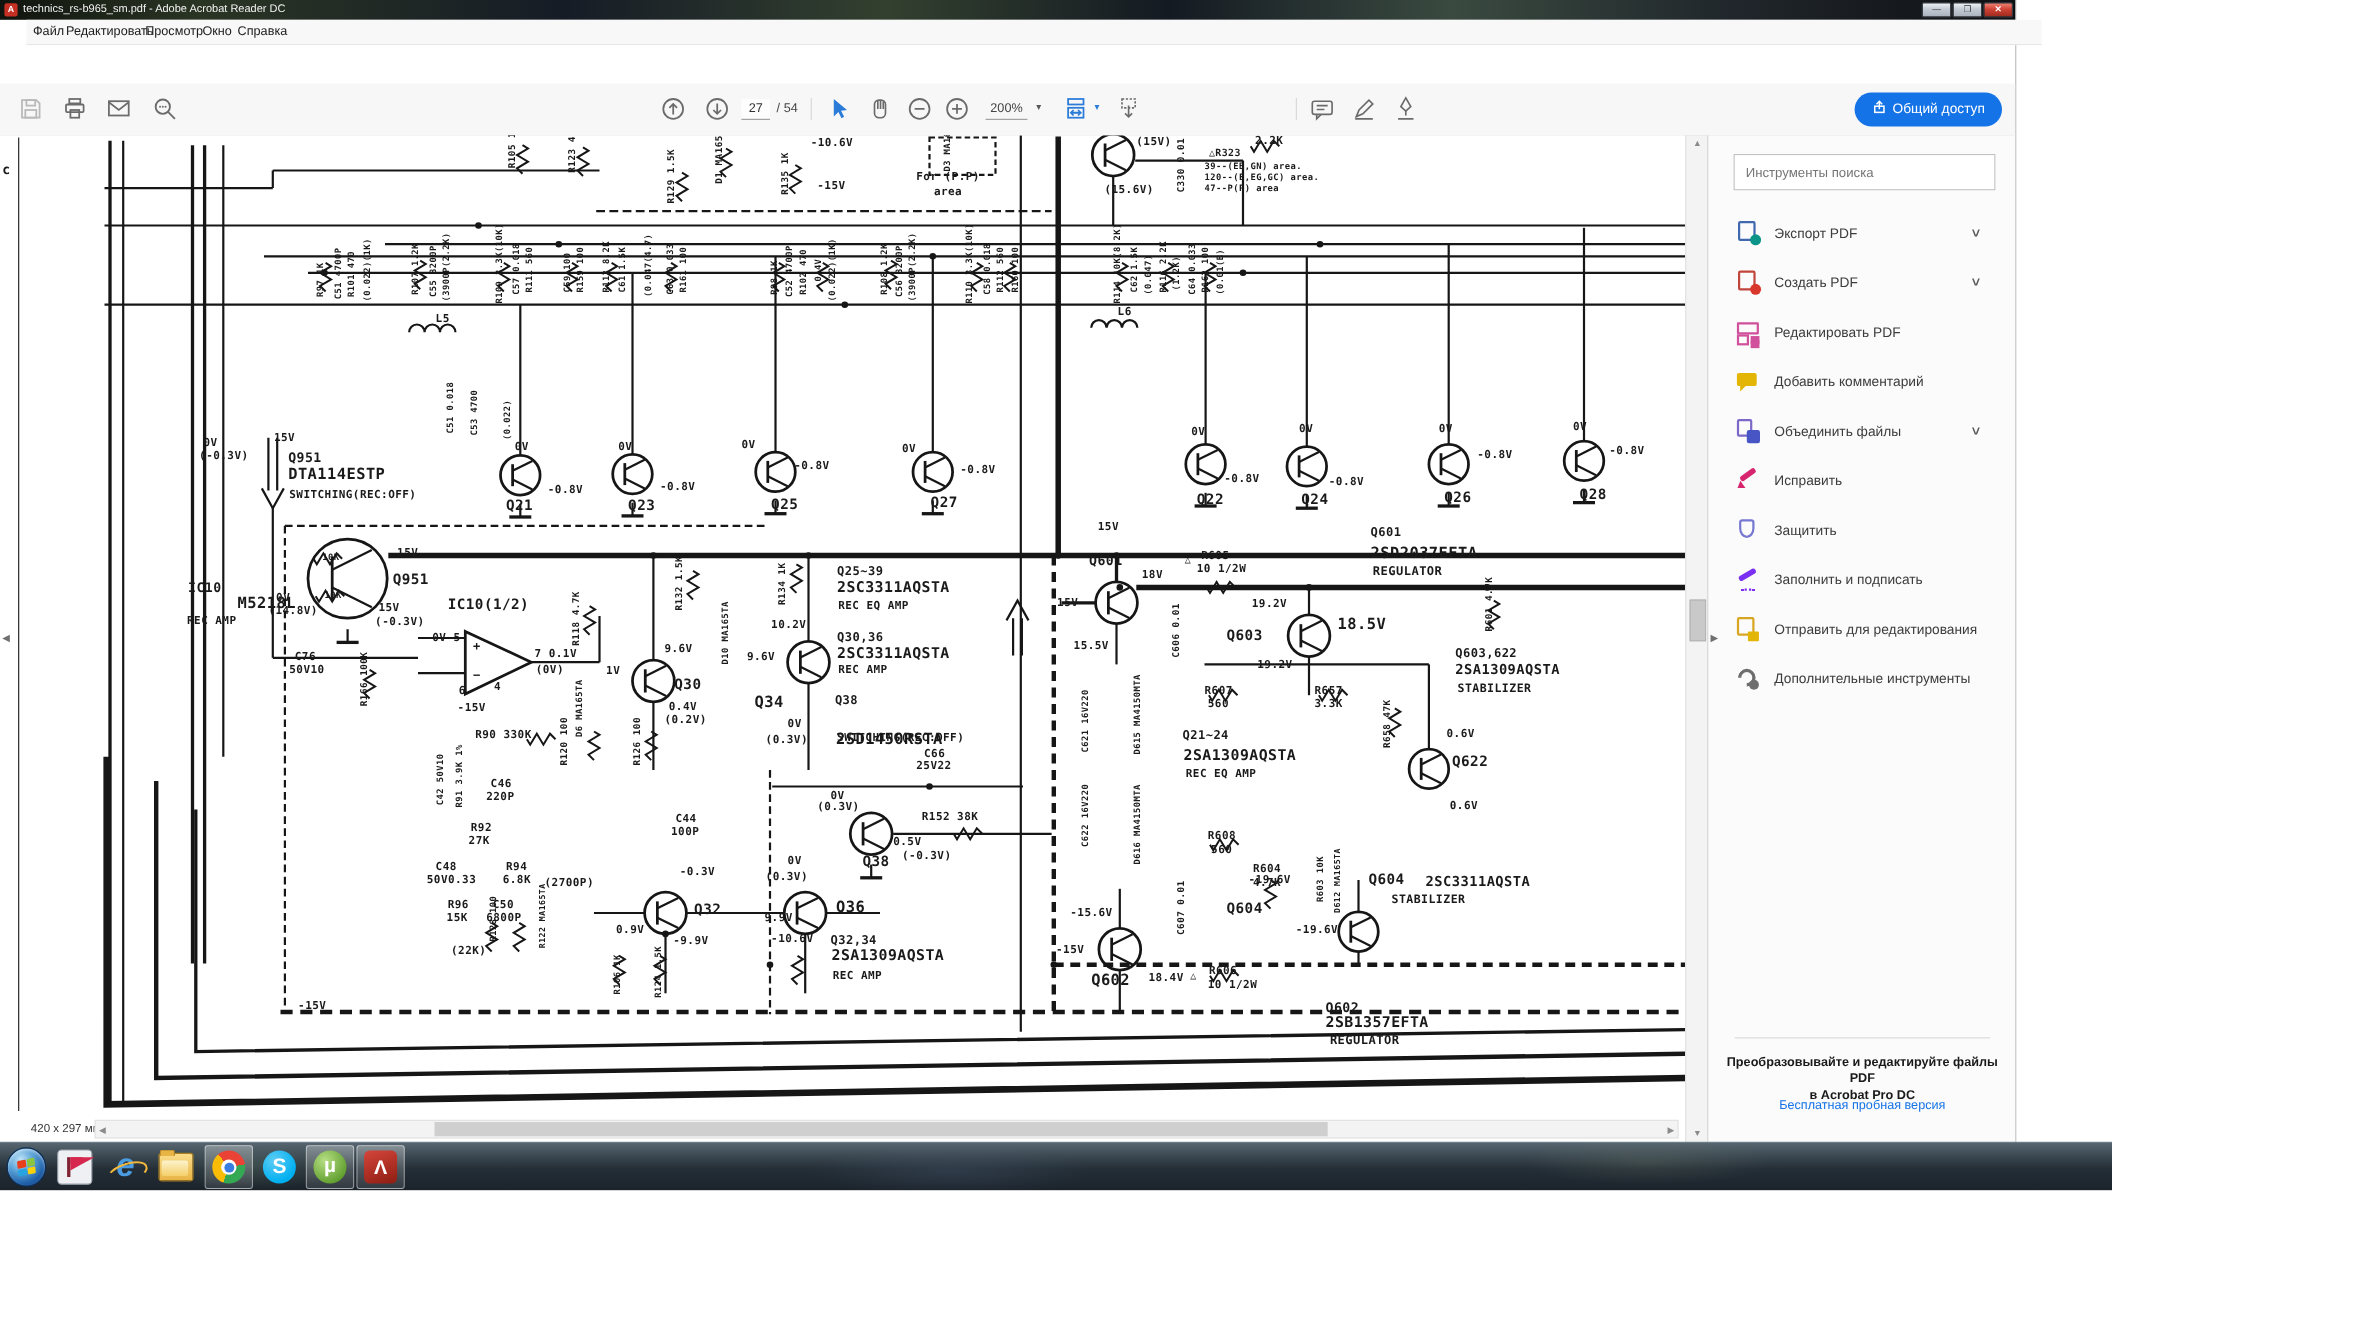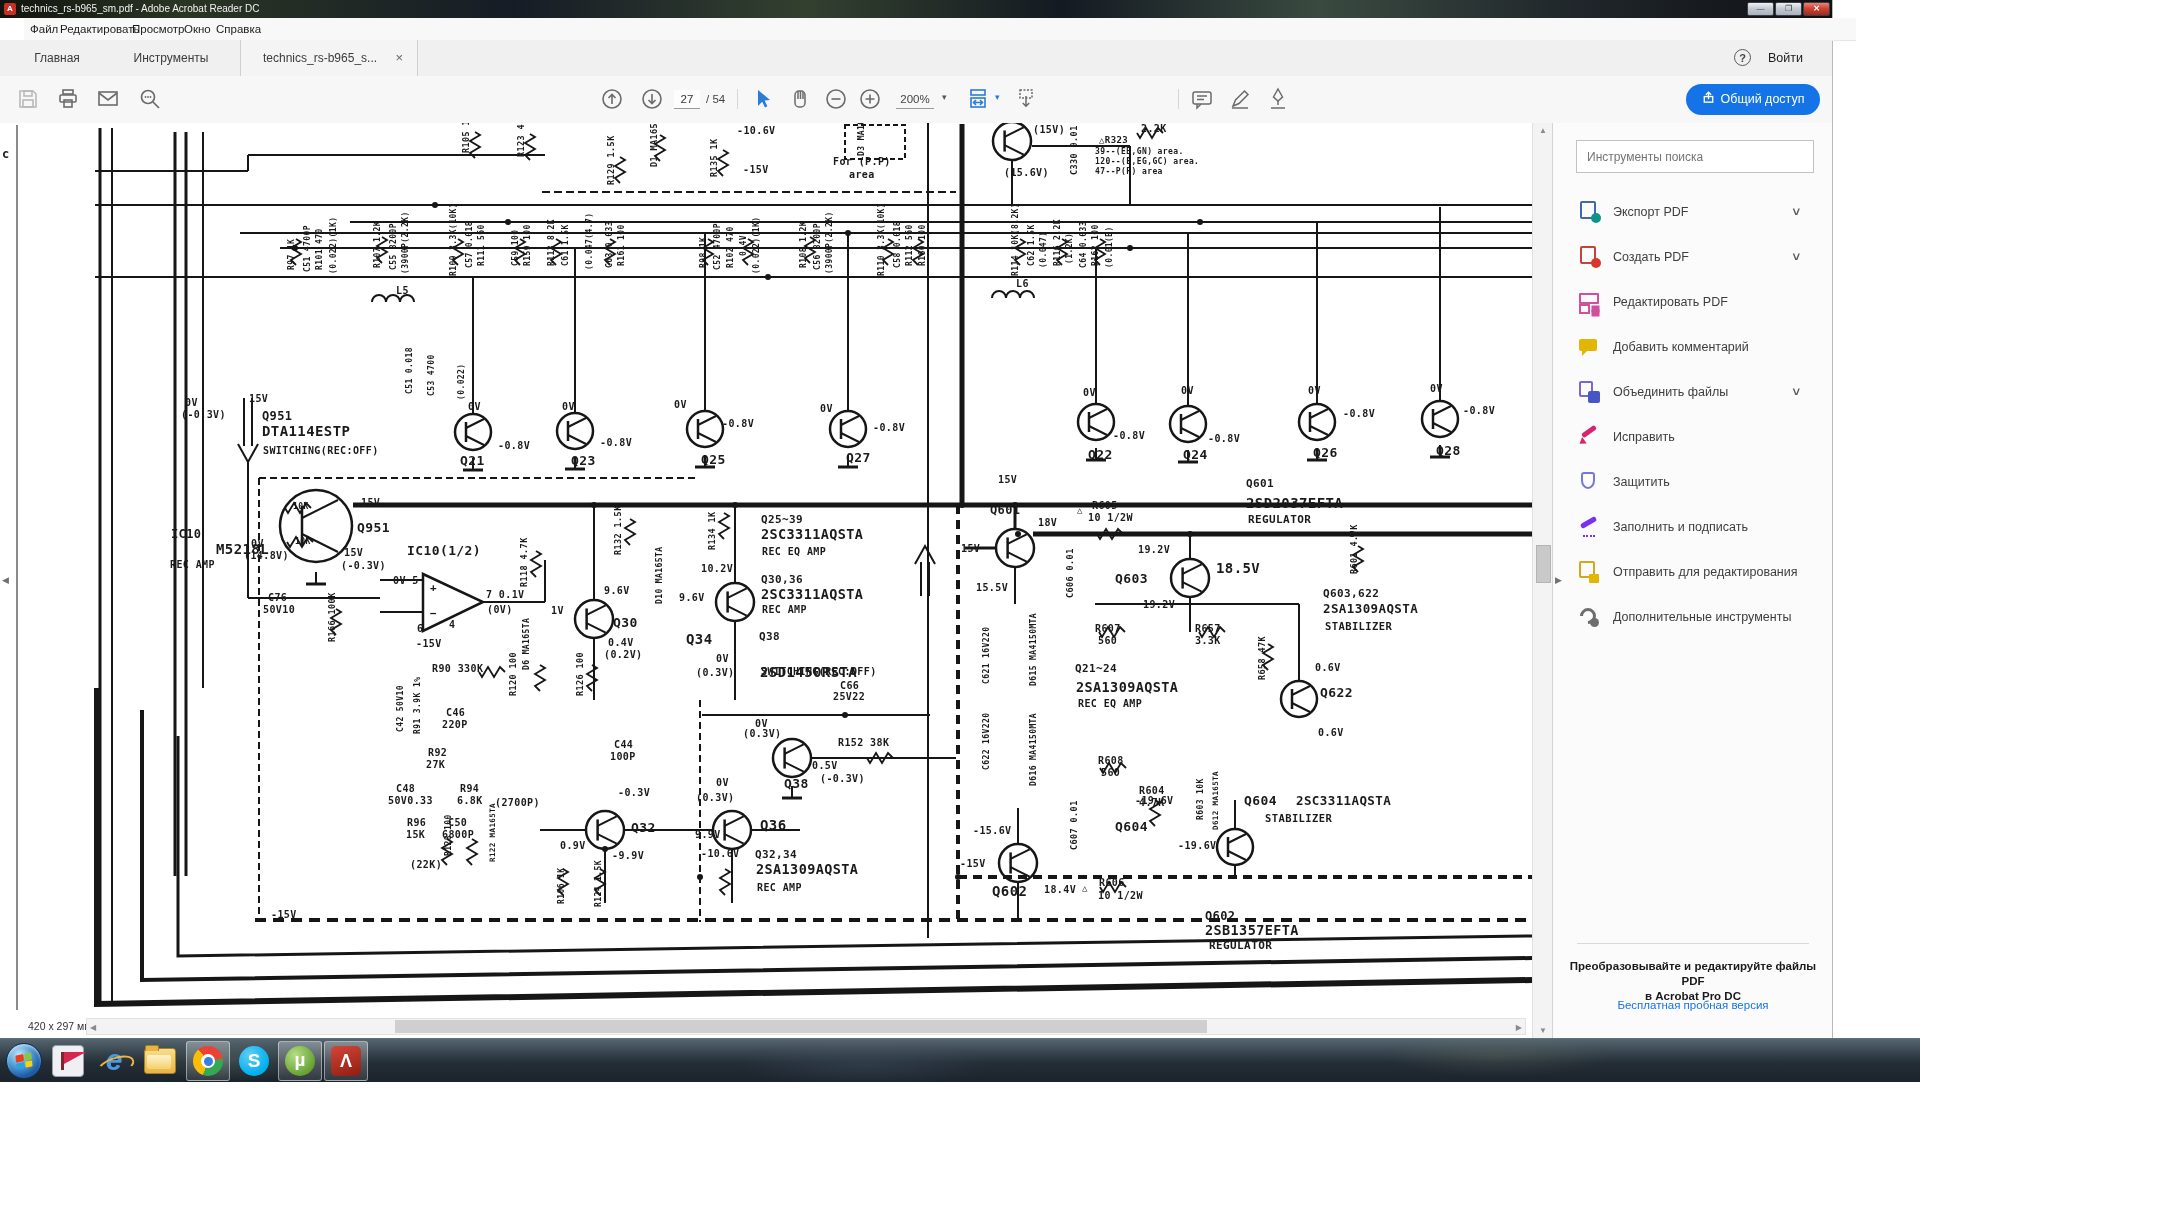--- a/index.html
+++ b/index.html
@@ -131,30 +131,20 @@
     </div>
 
     <div id="menubar">
         <span class="menu-item" style="left: 6px;">Файл</span>
         <span class="menu-item" style="left: 36px;">Редактировать</span>
         <span class="menu-item" style="left: 108px;">Просмотр</span>
         <span class="menu-item" style="left: 160px;">Окно</span>
         <span class="menu-item" style="left: 192px;">Справка</span>
       </div>
 
-    <div id="tabbar">
-      <div id="tab-home" class="tab">Главная</div>
-      <div id="tab-tools" class="tab">Инструменты</div>
-      <div id="tab-doc" class="tab">
-        <span>technics_rs-b965_s...</span>
-        <span id="tab-doc-close">×</span>
-      </div>
-      <div id="help-circ">?</div>
-      <div id="signin">Войти</div>
-    </div>
 
     <div id="toolbar">
       <svg class="tbico" style="left:16px;" viewBox="0 0 24 24">
         <g fill="none" stroke="#b9b9b9" stroke-width="1.6">
             <path d="M4 4 h13 l3 3 v13 h-16 z"></path>
             <rect x="8" y="4" width="8" height="5"></rect>
             <rect x="7" y="13" width="10" height="7"></rect>
           </g>
       </svg>
       <svg class="tbico" style="left:56px;" viewBox="0 0 24 24">

